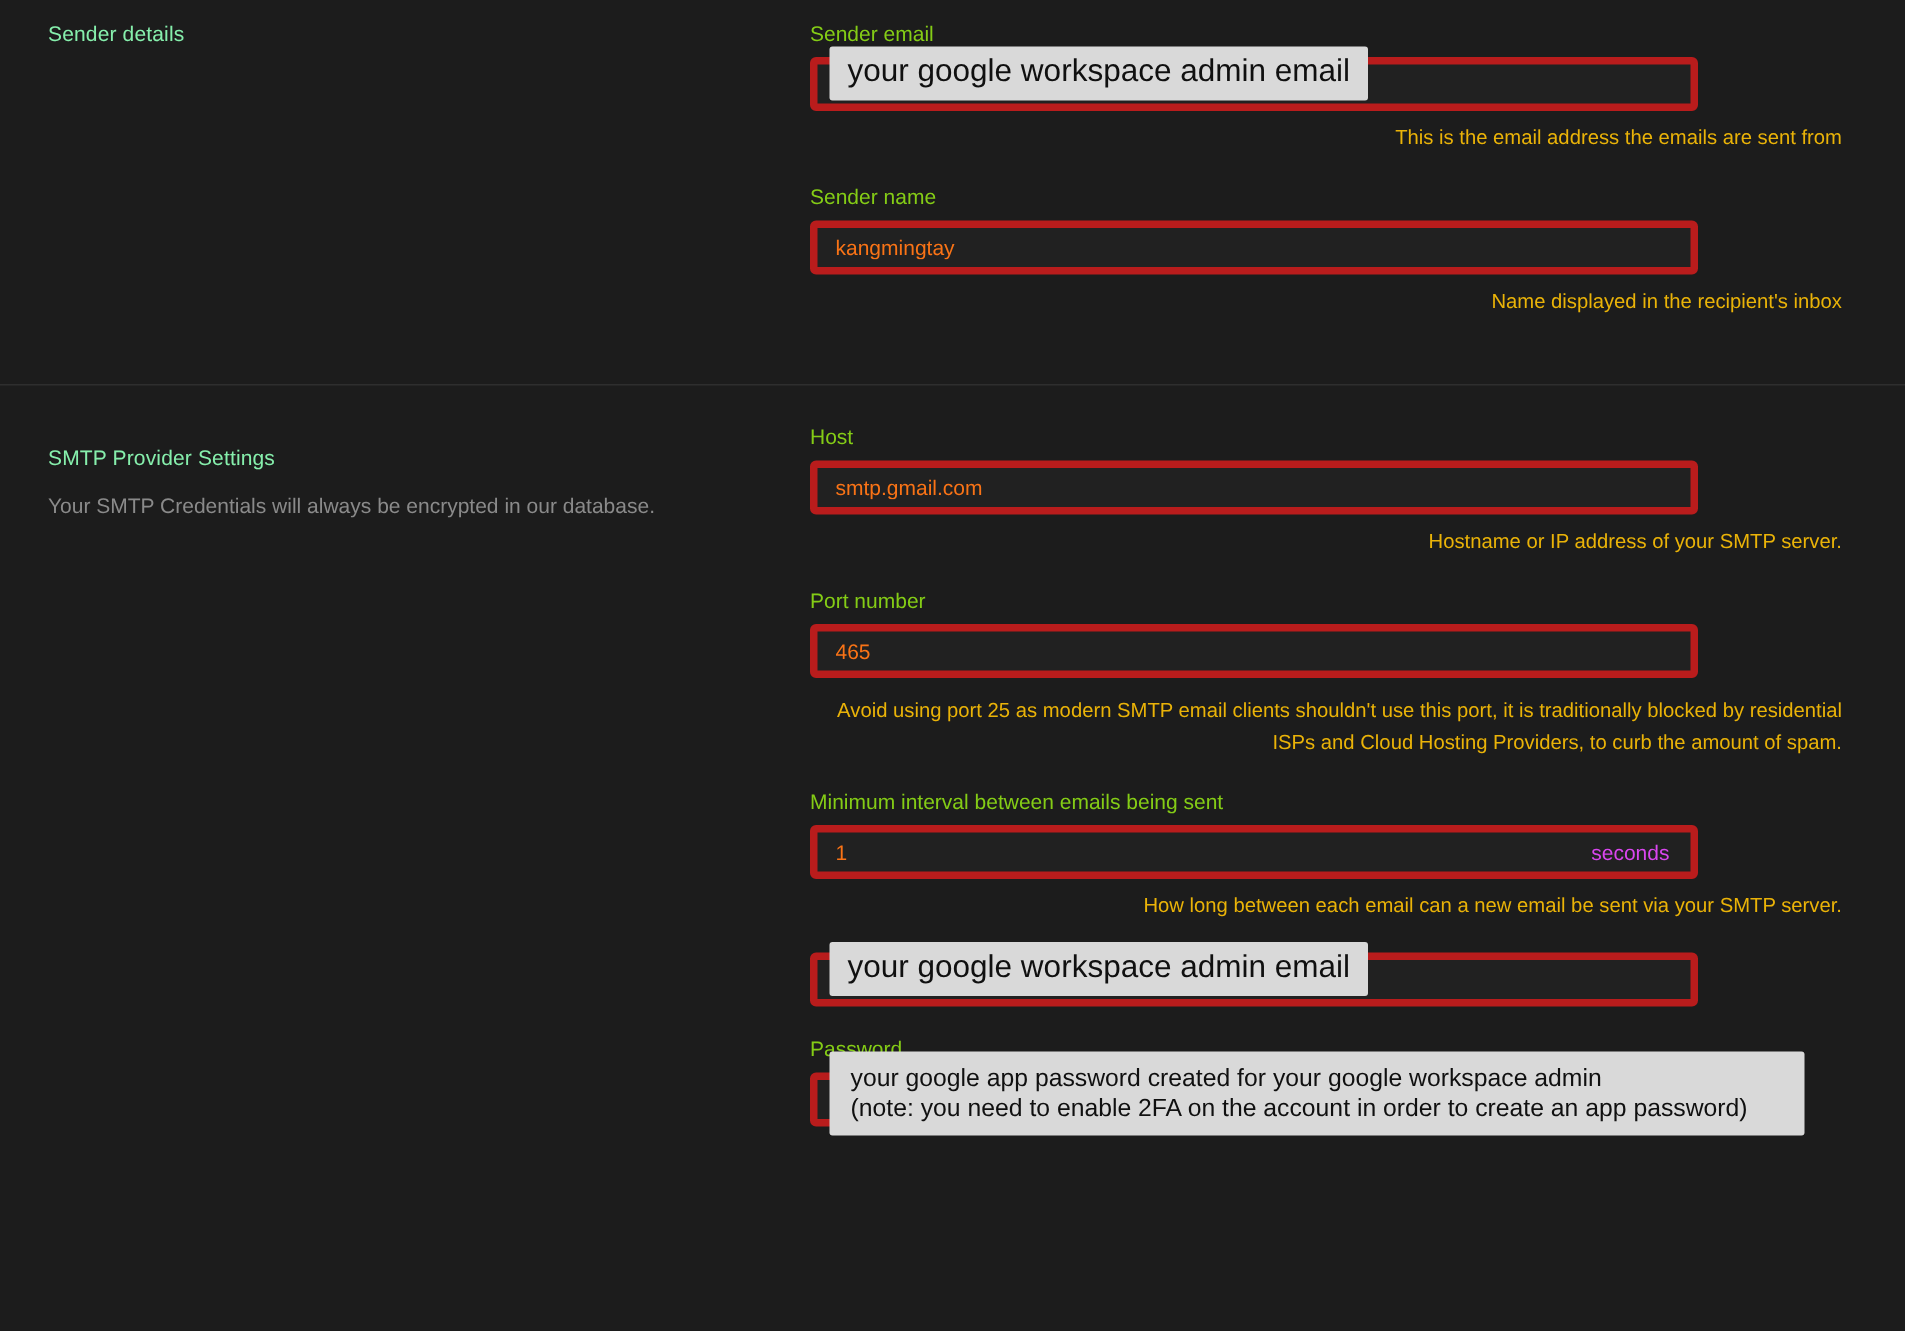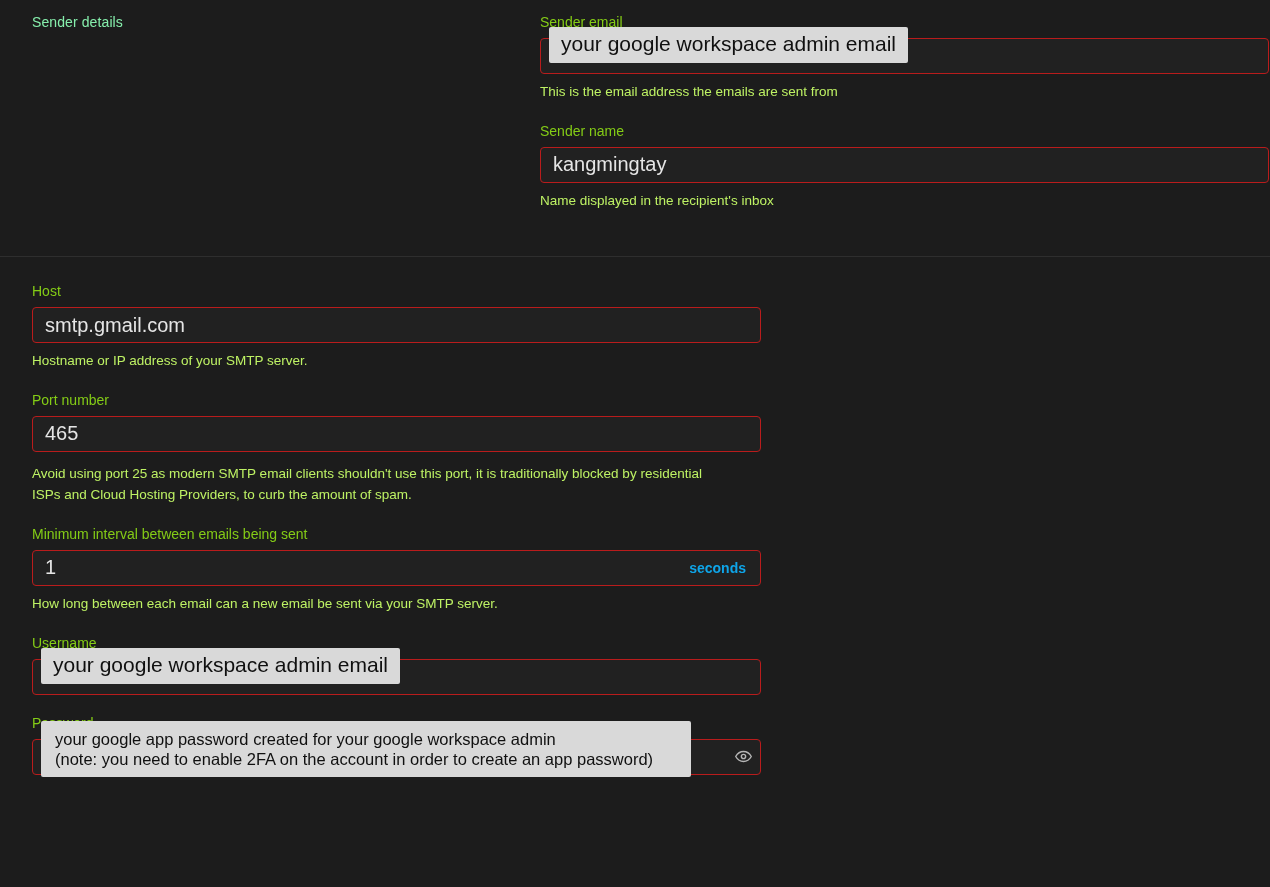--- a/index.html
+++ b/index.html
@@ -56,39 +56,38 @@
     display: block;
     font-size: 14px;
     color: #84cc16;
     margin-bottom: 8px;
   }
 
   .input-wrap {
     position: relative;
     display: flex;
     align-items: center;
-    width: 729px;
+    width: 592px;
     height: 36px;
     background: #212121;
-    border: 1px solid #b91c1c;
+    border: 5px solid #b91c1c;
     border-radius: 4px;
   }
   .input-text {
     flex: 1 1 auto;
-    font-size: 20px;
-    color: #e5e5e5;
+    font-size: 14px;
+    color: #f97316;
     padding: 0 12px;
     white-space: nowrap;
     overflow: hidden;
   }
   .suffix {
     font-size: 14px;
-    color: #0ea5e9;
+    color: #d946ef;
     padding: 0 14px 0 6px;
-    font-weight: bold;
   }
 
   
   .annot {
     position: absolute;
     background: #d9d9d9;
     color: #101010;
     font-size: 21px;
     line-height: 1.25;
     padding: 4px 12px 6px 12px;
@@ -99,24 +98,25 @@
   .annot.multiline {
     font-size: 16.5px;
     line-height: 1.22;
     padding: 8px 12px 8px 14px;
     white-space: pre-wrap;
     width: 650px;
   }
 
   .helper {
     font-size: 13.5px;
-    color: #bef264;
+    color: #eab308;
     margin: 8px 0 0 0;
     line-height: 1.55;
     max-width: 690px;
+    text-align: right;
   }
   .helper.para { margin-top: 12px; }
 
   .eye-btn {
     width: 34px;
     height: 34px;
     display: flex;
     align-items: center;
     justify-content: center;
     cursor: pointer;
@@ -156,20 +156,24 @@
         </div>
         <p class="helper">Name displayed in the recipient's inbox</p>
       </div>
 
     </div>
   </div>
 
   <div class="divider"></div>
 
   <div class="section" id="sec-smtp">
+    <div class="section-left">
+      <h2 class="section-title" style="margin-top:26px;">SMTP Provider Settings</h2>
+      <p class="section-desc">Your SMTP Credentials will always be encrypted in our database.</p>
+    </div>
     <div class="section-right" style="padding-top:26px;">
 
       <div class="field">
         <label class="field-label">Host</label>
         <div class="input-wrap">
           <span class="input-text">smtp.gmail.com</span>
         </div>
         <p class="helper">Hostname or IP address of your SMTP server.</p>
       </div>
 
@@ -184,21 +188,20 @@
       <div class="field">
         <label class="field-label">Minimum interval between emails being sent</label>
         <div class="input-wrap">
           <span class="input-text">1</span>
           <span class="suffix">seconds</span>
         </div>
         <p class="helper">How long between each email can a new email be sent via your SMTP server.</p>
       </div>
 
       <div class="field">
-        <label class="field-label">Username</label>
         <div class="input-wrap">
           <span class="input-text"></span>
           <div class="annot" style="left:8px; top:-12px;">your google workspace admin email</div>
         </div>
       </div>
 
       <div class="field">
         <label class="field-label">Password</label>
         <div class="input-wrap">
           <span class="input-text"></span>

